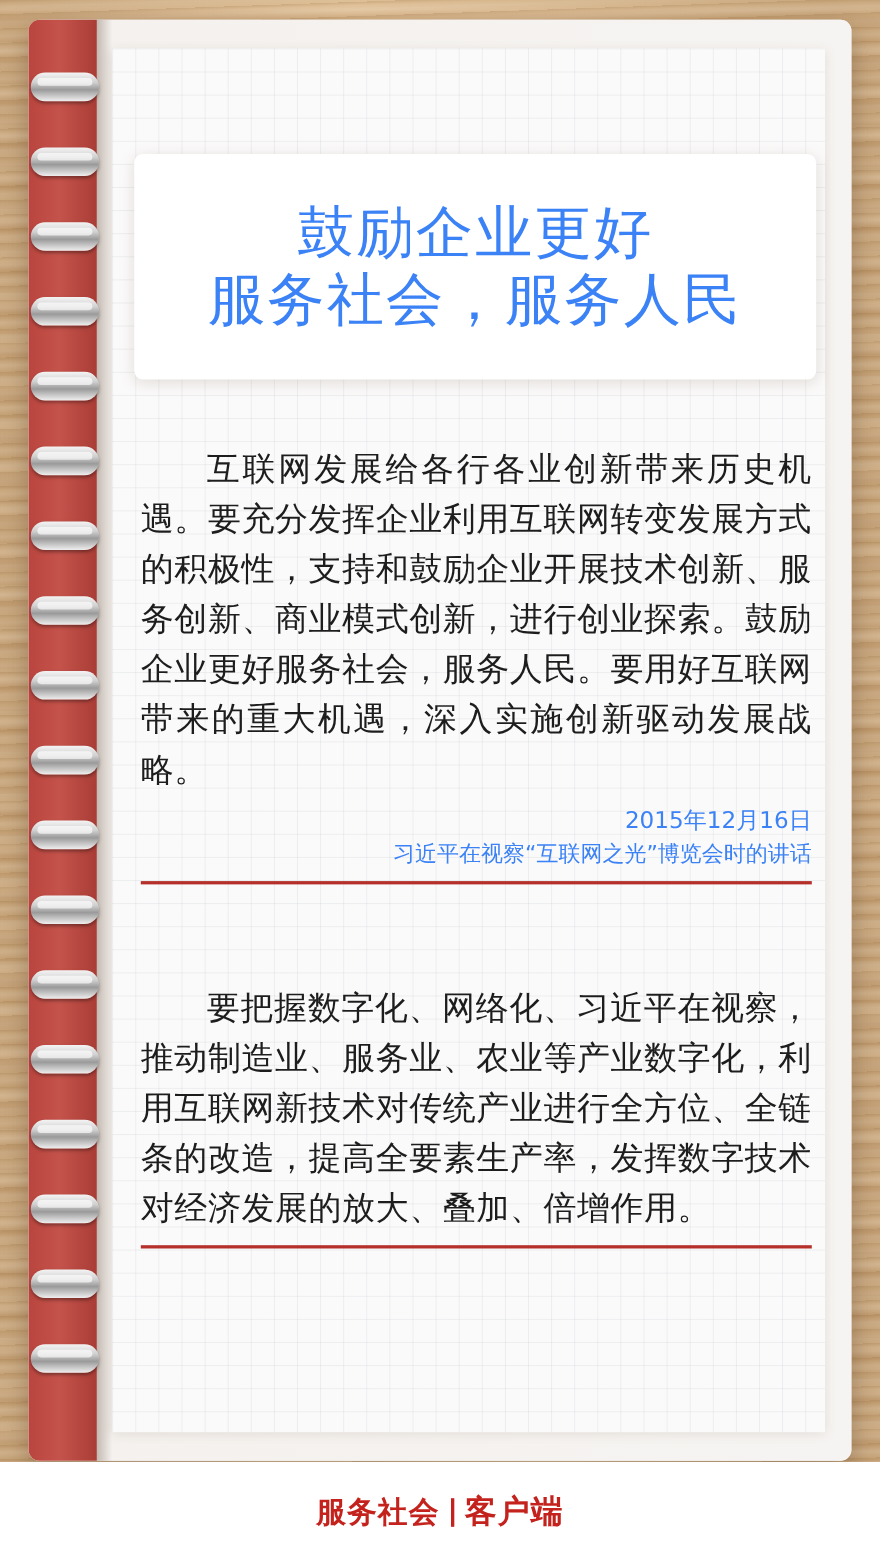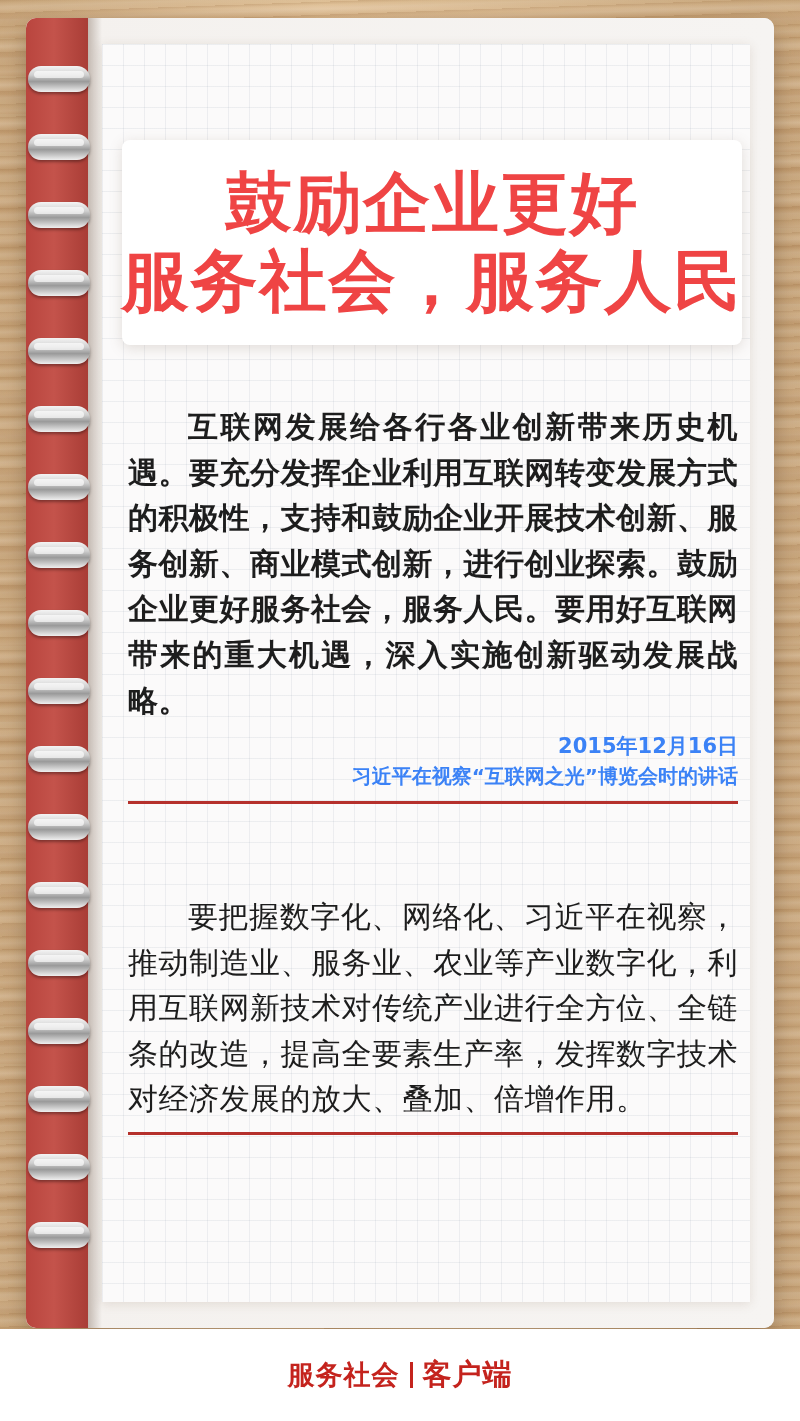--- a/index.html
+++ b/index.html
@@ -133,36 +133,36 @@
     height: 205px;
     background: #ffffff;
     border-radius: 8px;
     box-shadow: 0 3px 14px rgba(120,100,80,0.20);
     display: flex;
     flex-direction: column;
     align-items: center;
     justify-content: center;
   }
   .title-line {
-    color: #ef4444;
-    font-family: "DejaVu Sans", "Liberation Sans", sans-serif;
-    font-weight: bold;
-    font-size: 67px;
+    color: #3b82f6;
+    font-family: "DejaVu Sans", "Liberation Sans", sans-serif;
+    font-weight: normal;
+    font-size: 52px;
     letter-spacing: 2px;
     line-height: 1.16;
     white-space: nowrap;
   }
 
   
   .quote-block {
     position: absolute;
     left: 26px;
     width: 610px;
   }
-  .quote-block.first { top: 360px; font-weight: bold; }
+  .quote-block.first { top: 360px; }
   .quote-block.second { top: 850px; }
 
   .quote-text {
     font-family: "DejaVu Sans", "Liberation Sans", sans-serif;
     font-size: 30px;
     line-height: 1.52;
     color: #1d1d1d;
     text-indent: 60px;
     text-align: justify;
     letter-spacing: 0.5px;

